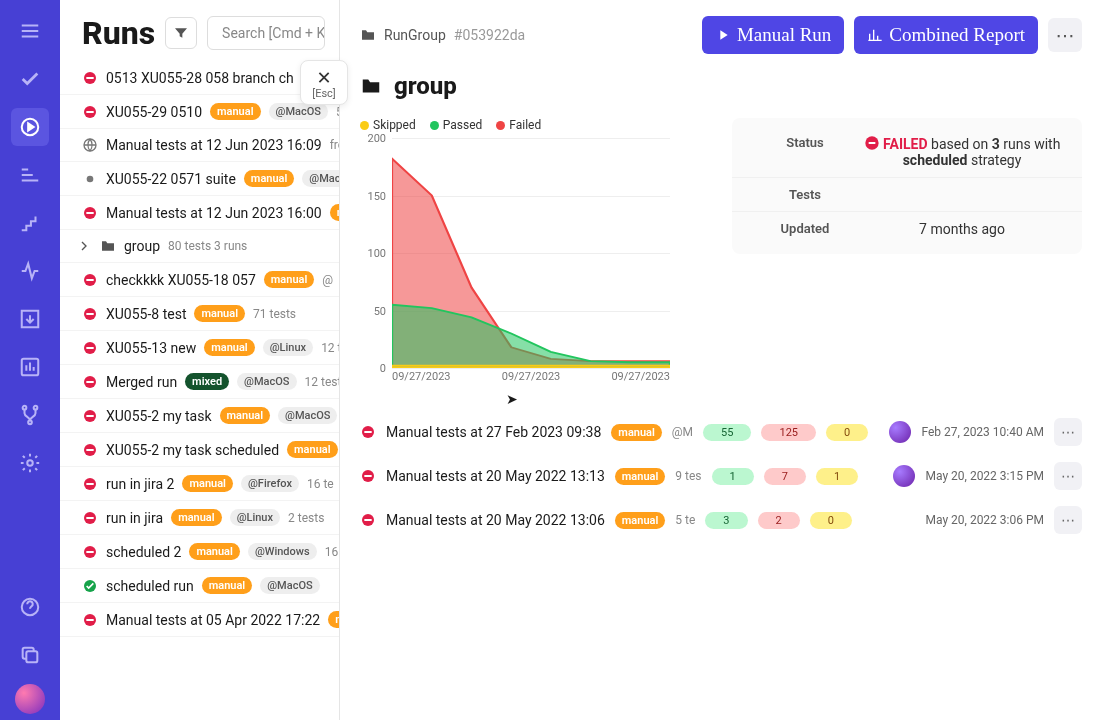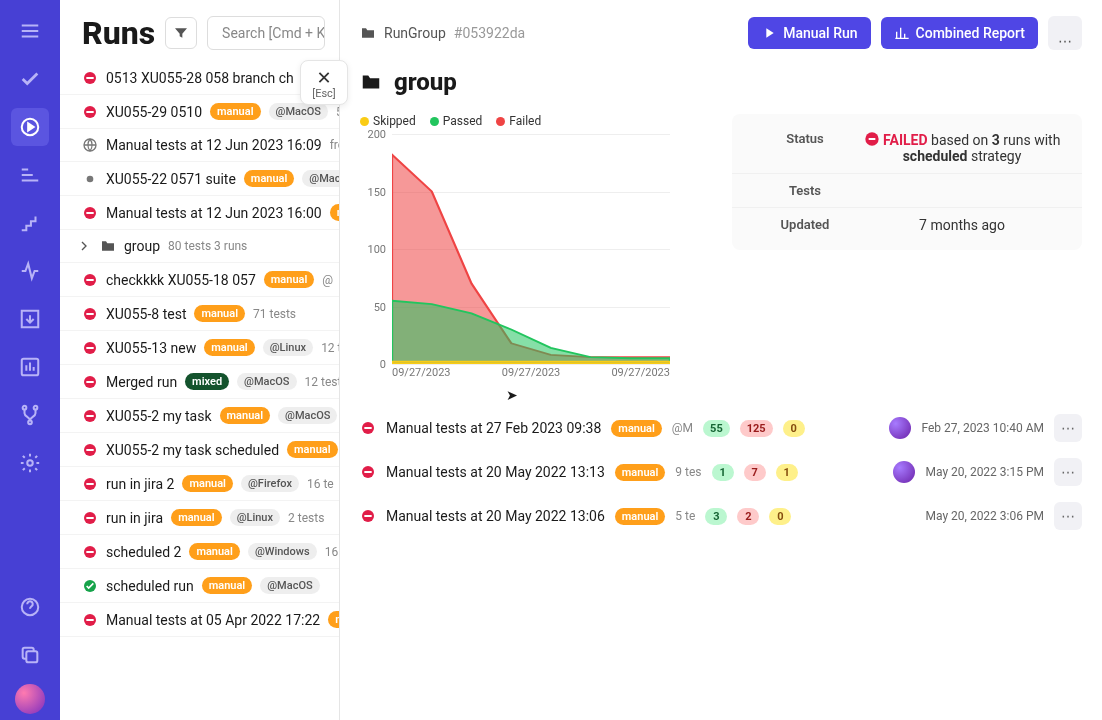--- a/index.html
+++ b/index.html
@@ -133,23 +133,23 @@
     .top-bar {
       display: flex;
       align-items: center;
       padding: 16px 20px 8px;
       gap: 10px;
     }
     .crumb { display: flex; align-items: center; gap: 8px; color: #555; font-size: 14px;}
     .crumb .hash { color: #999; }
     .top-spacer { flex: 1; }
     .btn {
-      display: inline-flex; align-items: flex-end; gap: 6px;
-      border-radius: 6px; padding: 7px 12px; font-size: 14px; font-weight: 500;
-      cursor: pointer; border: 1px solid transparent;
+      display: inline-flex; align-items: center; gap: 6px;
+      border-radius: 6px; padding: 7px 12px; font-size: 19px; font-weight: 500;
+      cursor: pointer; border: 1px solid transparent; font-family: Liberation Serif, serif;
     }
     .btn.primary { background: #4f46e5; color: #fff; }
     .btn.icon-only { background: #f1f1f5; color: #555; width: 34px; height: 34px; justify-content: center; padding: 0;}
     .group-title {
       display: flex; align-items: center; gap: 12px;
       padding: 10px 20px 18px;
       font-size: 24px; font-weight: 800;
     }
     .content-row { display: flex; padding: 0 20px; gap: 22px; }
     .chart-area { flex: 1; }
@@ -186,21 +186,21 @@
     .info-val b { font-weight: 700;}
     .failed-text { color: #e11d48; font-weight: 700;}
     .passed-text { color: #16a34a; font-weight: 600;}
     .failed-count { color: #e11d48; font-weight: 600;}
     .runs-list { padding: 22px 20px 0; }
     .run-line {
       display: flex; align-items: center; gap: 10px; padding: 8px 0;
       font-size: 14px;
     }
     .run-line .name { flex-shrink: 0; }
-    .pill { font-size: 11px; padding: 2px 7px; border-radius: 10px; font-weight: 700; min-width: 22px; text-align: center;}
+    .pill { font-size: 11px; padding: 2px 18px; border-radius: 10px; font-weight: 400; min-width: 22px; text-align: center;}
     .pill.pass { background: #bbf7d0; color: #166534; }
     .pill.fail { background: #fecaca; color: #991b1b; }
     .pill.skip { background: #fef08a; color: #854d0e; }
     .run-line .os { font-size: 12px; color: #888; white-space: nowrap; overflow:hidden; max-width: 40px;}
     .run-line .spacer { flex: 1; }
     .run-line .avatar-tiny { width: 22px; height: 22px; border-radius: 50%; background: radial-gradient(circle at 30% 30%, #a77bff, #6b21a8);}
     .run-line .date { font-size: 12px; color: #666; }
     .run-line .more { width: 28px; height: 28px; border-radius: 6px; background: #f1f1f5; display:flex; align-items:center; justify-content:center; color:#666; cursor: pointer;}
     .cursor-ptr { position: absolute; left: 146px; top: 273px; font-size: 14px; pointer-events: none;}
     svg.ic { width: 16px; height: 16px; }

